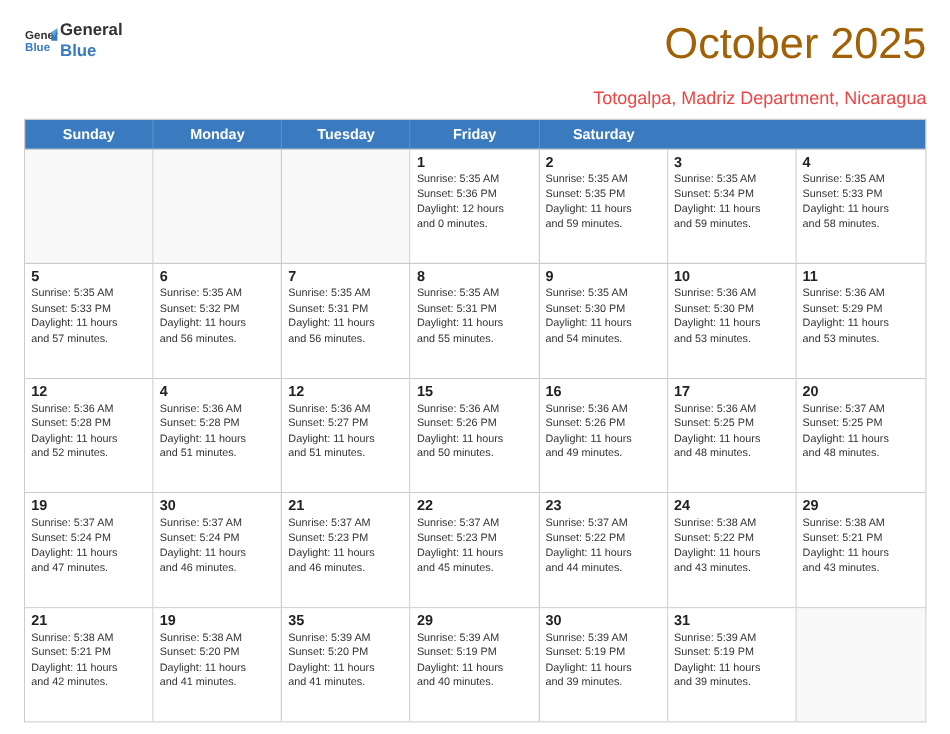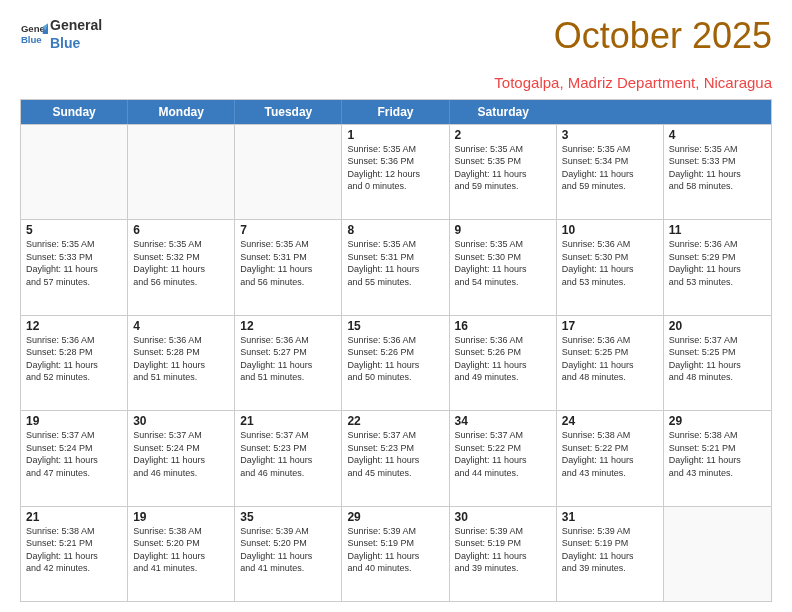--- a/index.html
+++ b/index.html
@@ -293,21 +293,21 @@
 and 46 minutes.</div>
           </div>
           <div class="cal-cell">
             <span class="day-number">22</span>
             <div class="day-info" style="white-space: pre-line;">Sunrise: 5:37 AM
 Sunset: 5:23 PM
 Daylight: 11 hours
 and 45 minutes.</div>
           </div>
           <div class="cal-cell">
-            <span class="day-number">34</span>
+            <span class="day-number">23</span>
             <div class="day-info" style="white-space: pre-line;">Sunrise: 5:37 AM
 Sunset: 5:22 PM
 Daylight: 11 hours
 and 44 minutes.</div>
           </div>
           <div class="cal-cell">
             <span class="day-number">24</span>
             <div class="day-info" style="white-space: pre-line;">Sunrise: 5:38 AM
 Sunset: 5:22 PM
 Daylight: 11 hours

